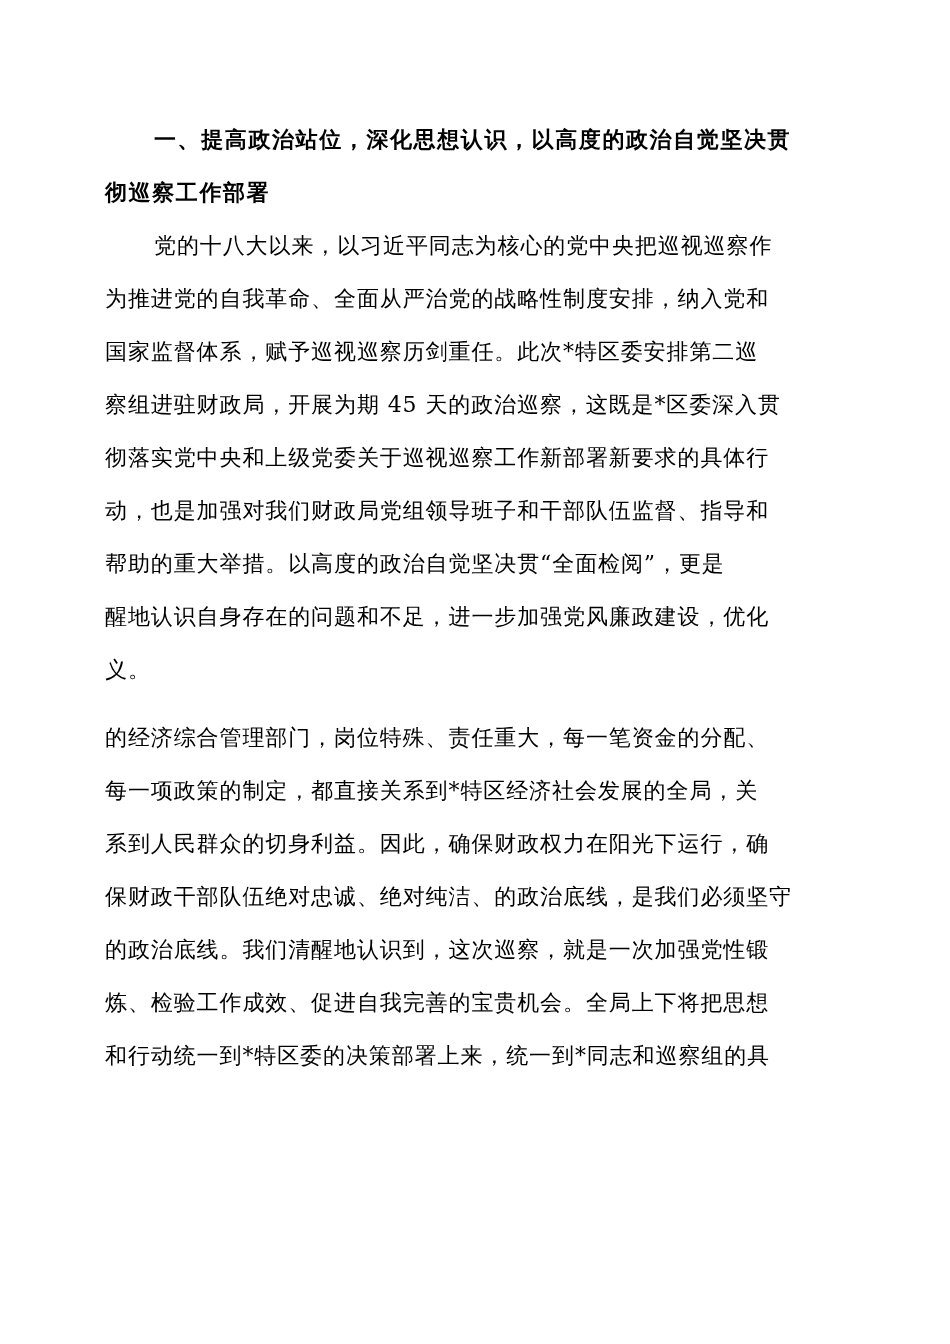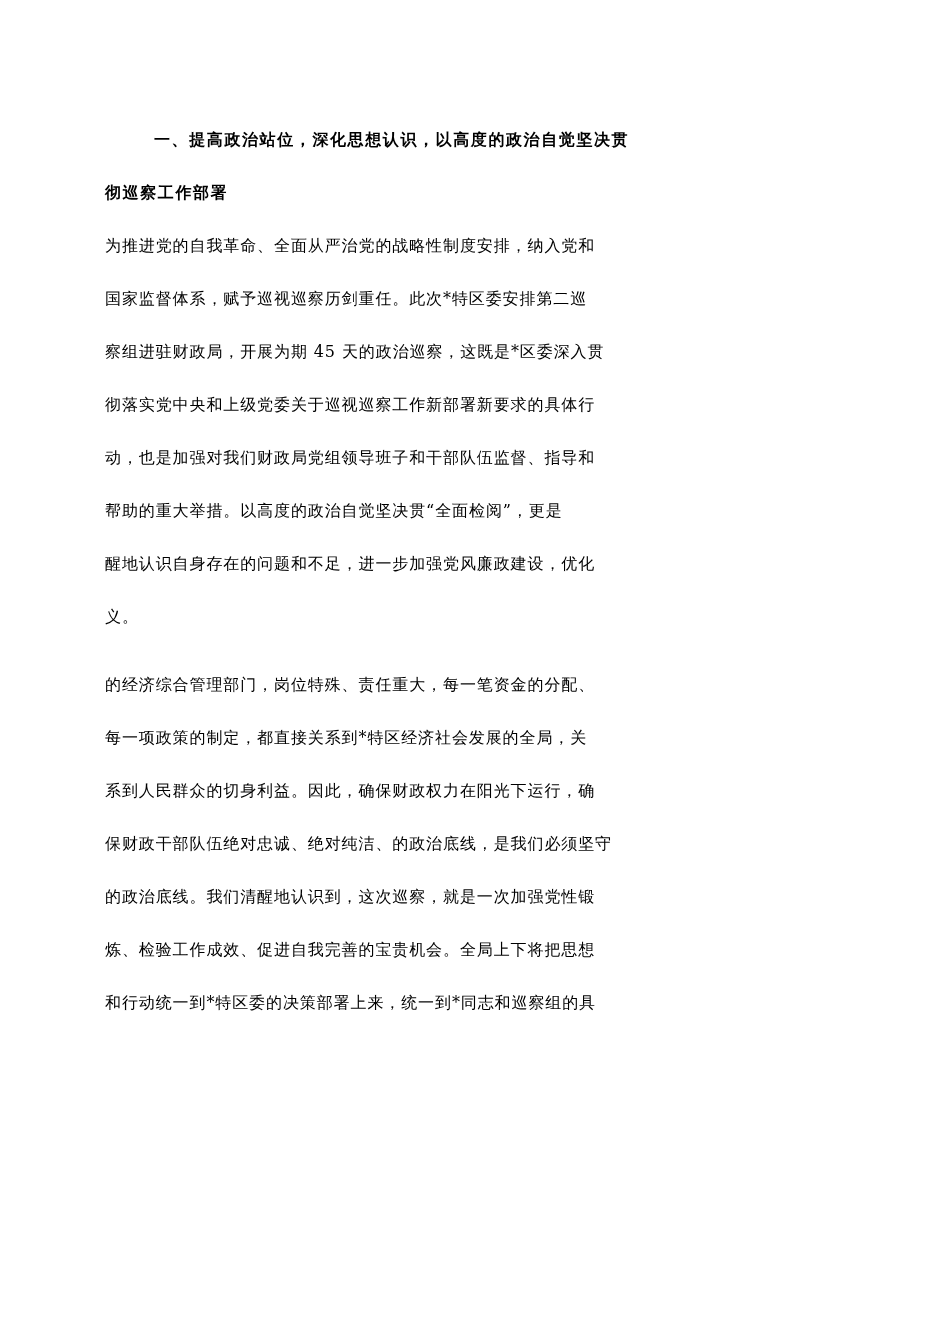--- a/index.html
+++ b/index.html
@@ -17,21 +17,21 @@
     }
     .page {
       position: absolute;
       left: 105px;
       top: 113px;
       width: 745px;
     }
     .line {
       height: 53px;
       line-height: 53px;
-      font-size: 16px;
+      font-size: 22px;
       white-space: nowrap;
       letter-spacing: 0.9px;
     }
     .heading .line {
       font-weight: bold;
       font-family: "DejaVu Sans", "Liberation Sans", sans-serif;
       letter-spacing: 1.6px;
     }
     .para {
       margin-top: 0;
@@ -47,20 +47,21 @@
 <body>
 
 <div class="page">
 
   <div class="heading">
     <div class="line indent">一、提高政治站位，深化思想认识，以高度的政治自觉坚决贯</div>
     <div class="line">彻巡察工作部署</div>
   </div>
 
   <div class="para">
+    <div class="line indent">党的十八大以来，以习近平同志为核心的党中央把巡视巡察作</div>
     <div class="line">为推进党的自我革命、全面从严治党的战略性制度安排，纳入党和</div>
     <div class="line">国家监督体系，赋予巡视巡察历剑重任。此次*特区委安排第二巡</div>
     <div class="line">察组进驻财政局，开展为期 45 天的政治巡察，这既是*区委深入贯</div>
     <div class="line">彻落实党中央和上级党委关于巡视巡察工作新部署新要求的具体行</div>
     <div class="line">动，也是加强对我们财政局党组领导班子和干部队伍监督、指导和</div>
     <div class="line">帮助的重大举措。以高度的政治自觉坚决贯“全面检阅”，更是</div>
     <div class="line">醒地认识自身存在的问题和不足，进一步加强党风廉政建设，优化</div>
     <div class="line">义。</div>
   </div>
 

